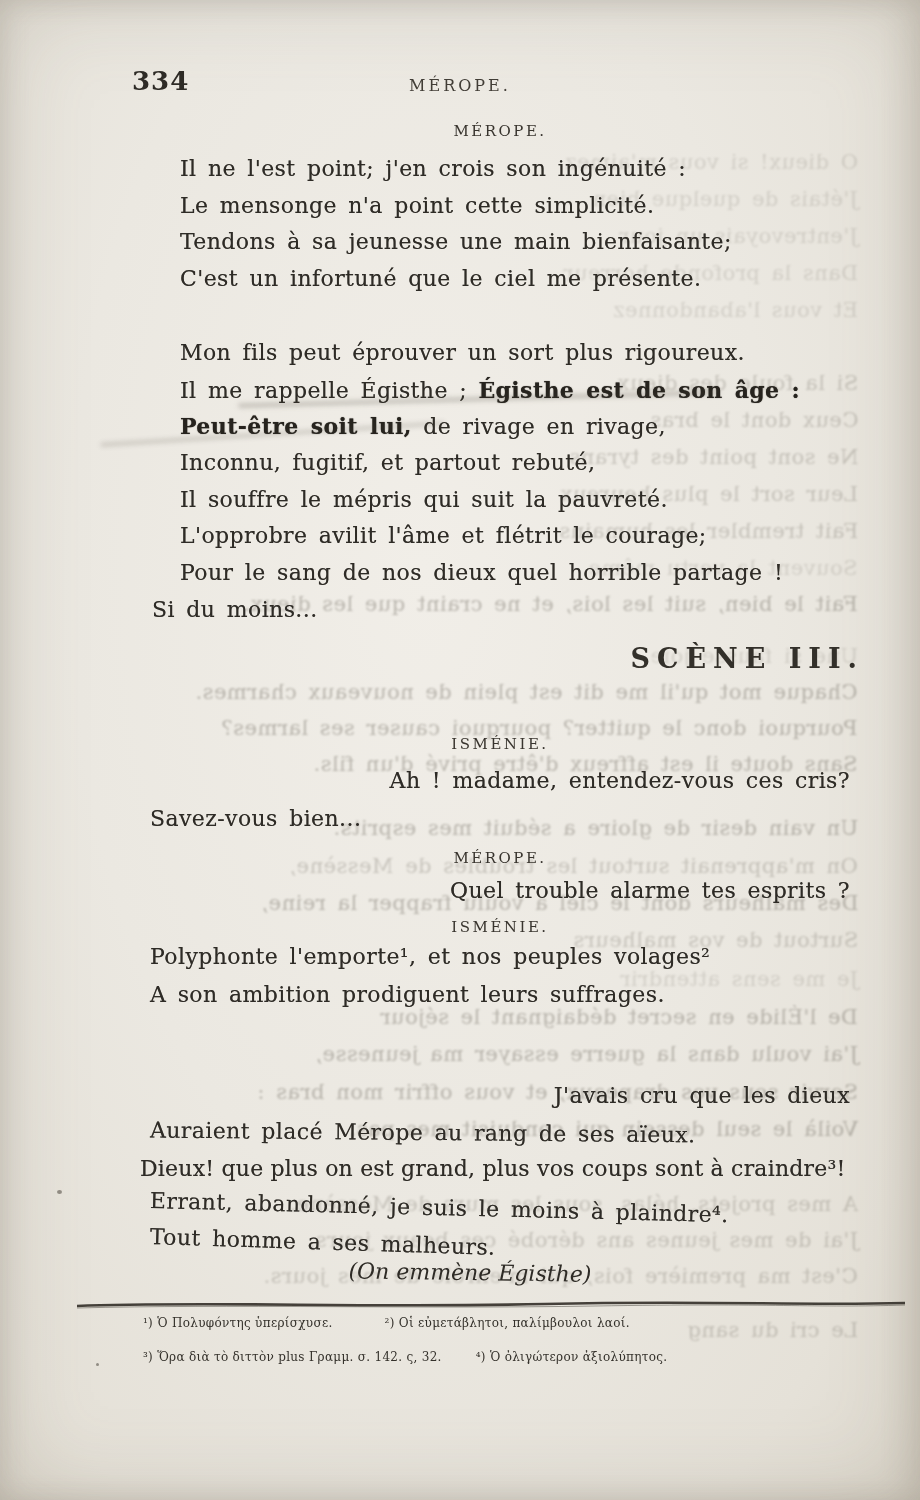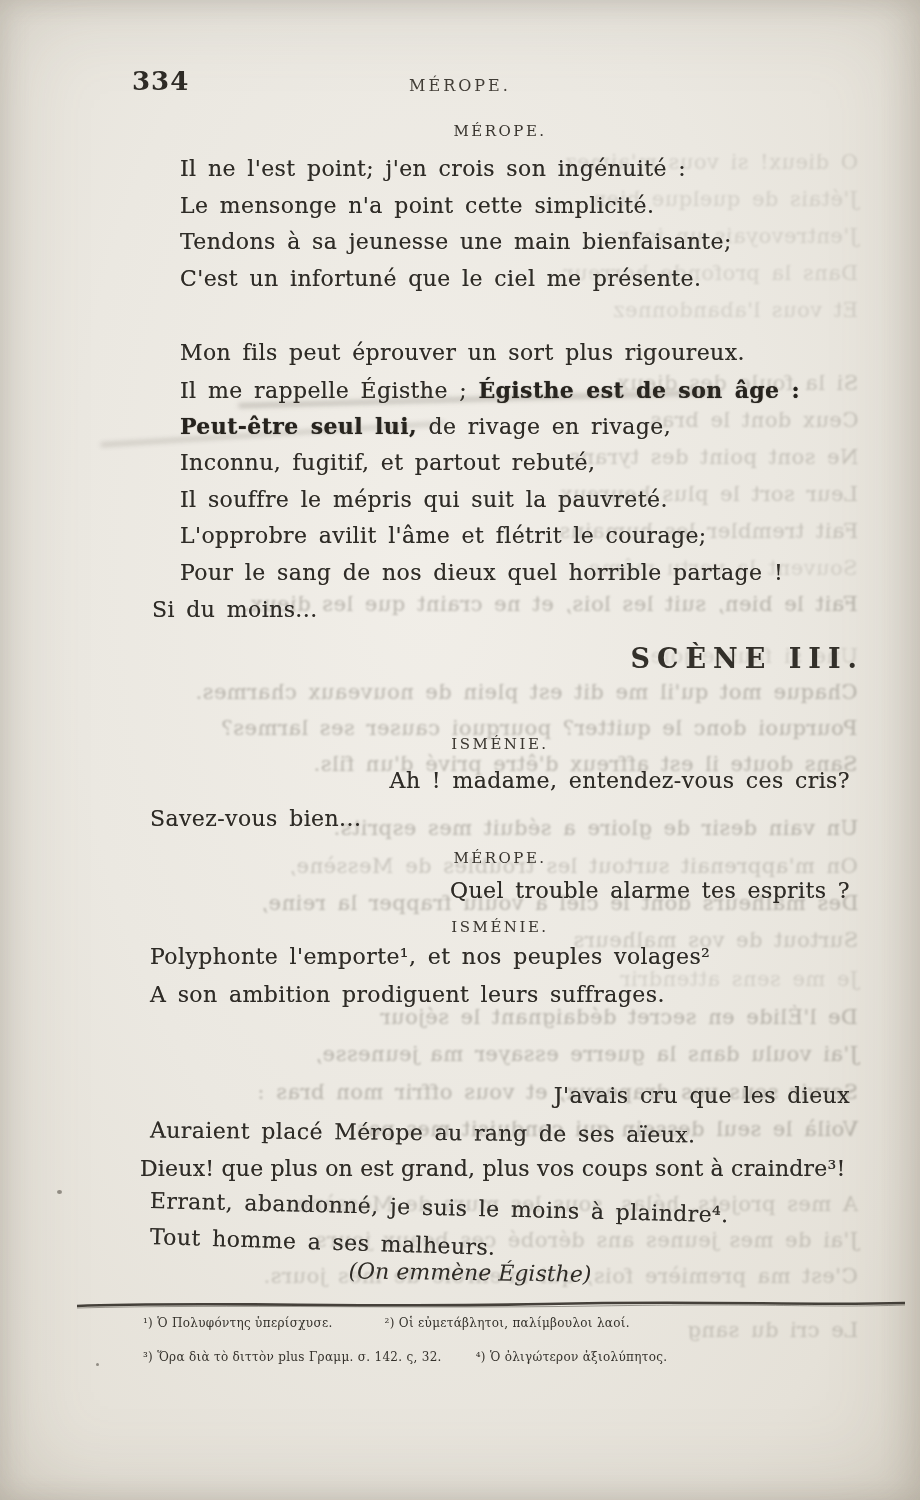--- a/index.html
+++ b/index.html
@@ -81,21 +81,21 @@
   <div class="abs runhead">MÉROPE.</div>
 
   <div class="abs speaker" style="top:122px">MÉROPE.</div>
 
   <div class="abs vline" style="top:156px"><span>Il ne l'est point; j'en crois son ingénuité :</span></div>
   <div class="abs vline" style="top:193px"><span>Le mensonge n'a point cette simplicité.</span></div>
   <div class="abs vline" style="top:229px"><span>Tendons à sa jeunesse une main bienfaisante;</span></div>
   <div class="abs vline" style="top:266px"><span>C'est un infortuné que le ciel me présente.</span></div>
   <div class="abs vline" style="top:340px"><span>Mon fils peut éprouver un sort plus rigoureux.</span></div>
   <div class="abs vline" style="top:377px"><span>Il me rappelle Égisthe ; </span><b class="inked">Égisthe est de son âge :</b></div>
-  <div class="abs vline" style="top:413px"><b class="inked">Peut-être seul lui,</b><span> de rivage en rivage,</span></div>
+  <div class="abs vline" style="top:413px"><b class="inked">Peut-être soit lui,</b><span> de rivage en rivage,</span></div>
   <div class="abs vline" style="top:487px"><span>Il souffre le mépris qui suit la pauvreté.</span></div>
   <div class="abs vline" style="top:450px"><span>Inconnu, fugitif, et partout rebuté,</span></div>
   <div class="abs vline" style="top:523px"><span>L'opprobre avilit l'âme et flétrit le courage;</span></div>
   <div class="abs vline" style="top:560px"><span>Pour le sang de nos dieux quel horrible partage !</span></div>
   <div class="abs vline" style="top:597px; left:152px"><span>Si du moins...</span></div>
 
   <div class="smudge smudge1"></div>
   <div class="smudge smudge2"></div>
 
   <div class="abs scene-title" style="top:643px">SCÈNE III.</div>

